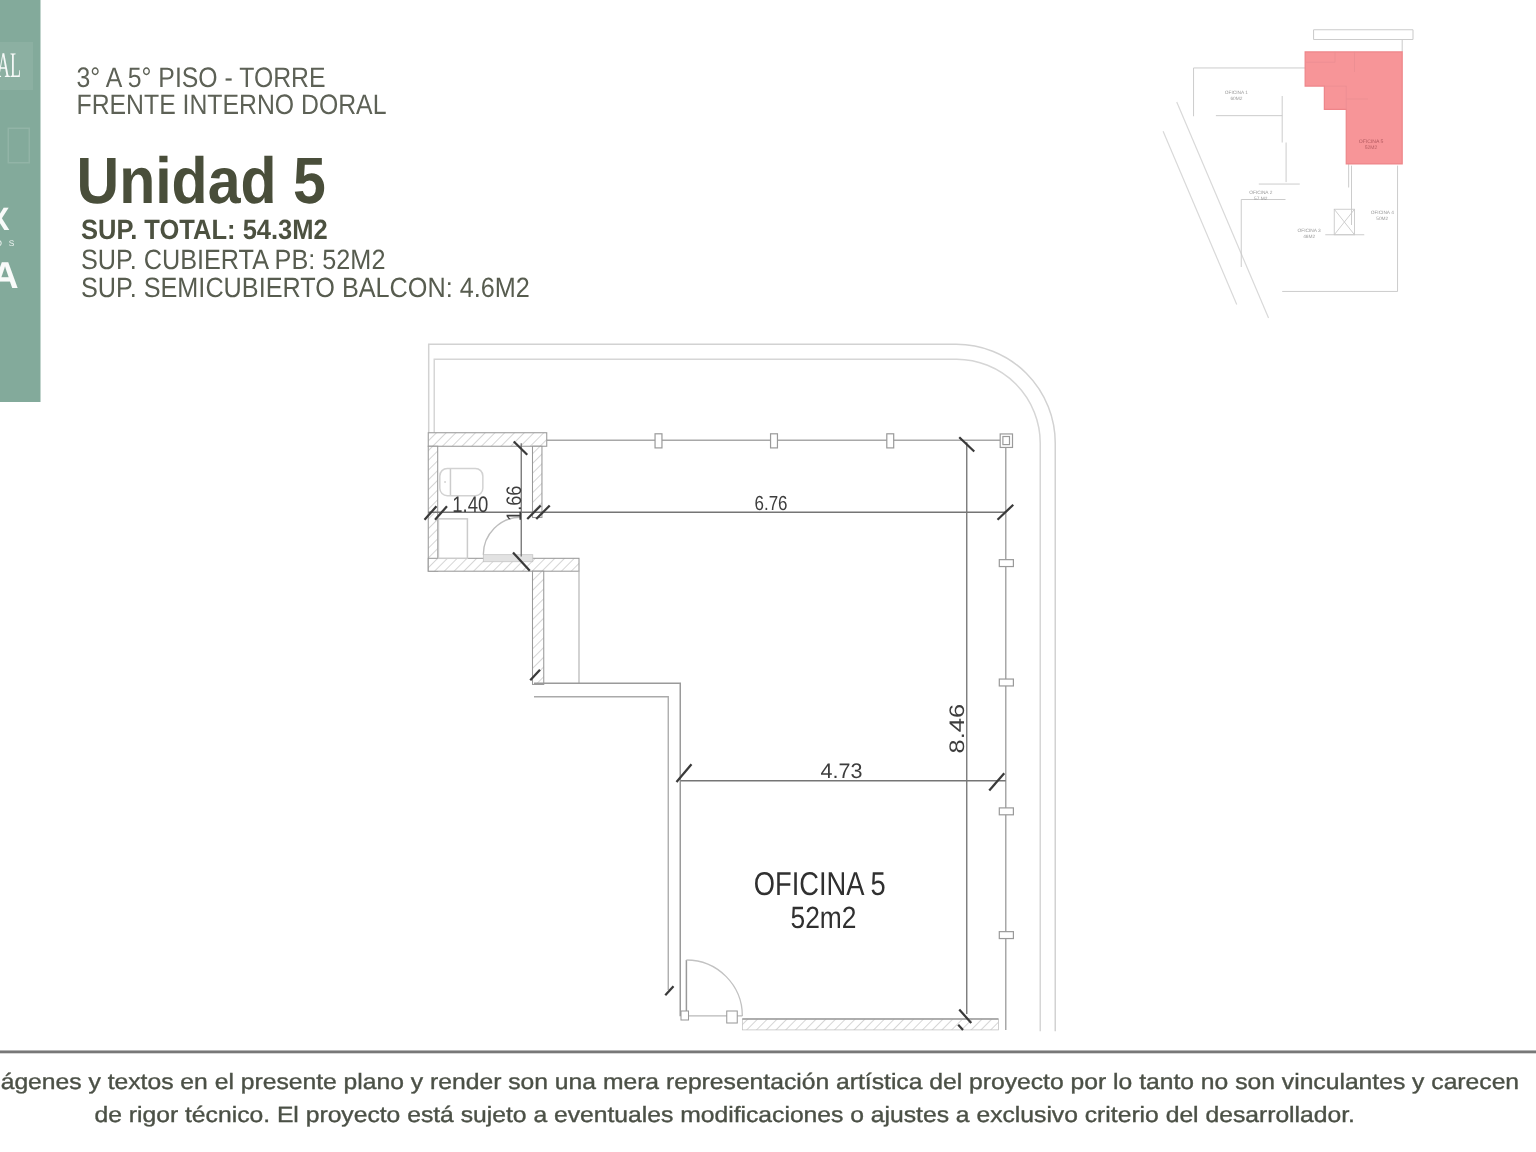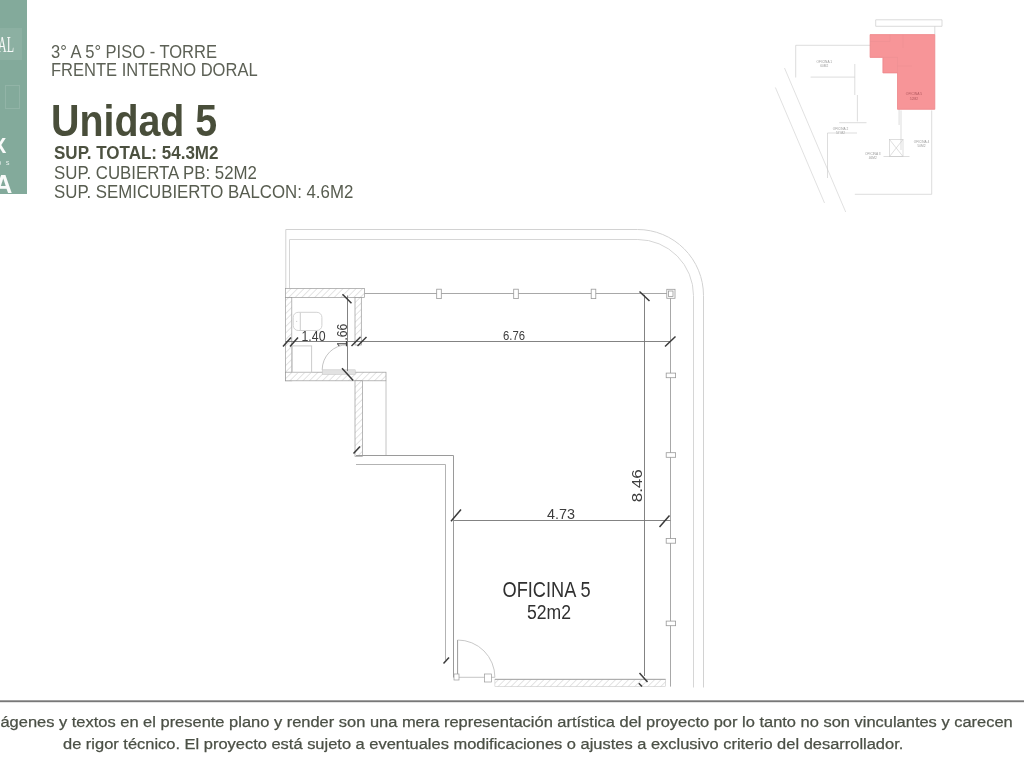--- a/index.html
+++ b/index.html
@@ -2,21 +2,21 @@
 <html><head>
 <meta charset="utf-8">
 <style>
   html,body{margin:0;padding:0;background:#ffffff;}
   body{width:1024px;height:768px;position:relative;overflow:hidden;font-family:"Liberation Sans",sans-serif;}
   .abs{position:absolute;} text{-webkit-font-smoothing:antialiased;}
 </style>
 </head>
 <body>
 
-<div class="abs" style="left:0;top:0;width:27px;height:194px;background:#83aa9b;overflow:hidden;">
+<div class="abs" style="left:0;top:0;width:27px;height:268px;background:#83aa9b;overflow:hidden;">
 
   <div class="abs" style="left:0;top:28px;width:22px;height:32px;background:rgba(255,255,255,0.08);"></div>
 
   <div class="abs" style="left:-2px;top:31.3px;font-family:'Liberation Serif',serif;font-size:24px;color:rgba(255,255,255,0.93);transform:scaleX(0.5);transform-origin:left top;">AL</div>
 
   <div class="abs" style="left:5px;top:85px;width:13px;height:22px;border:1px solid rgba(255,255,255,0.12);"></div>
 
   <div class="abs" style="left:-8px;top:133.8px;font-size:21.5px;font-weight:bold;color:rgba(255,255,255,0.95);">X</div>
 
   <div class="abs" style="left:-3px;top:160px;font-size:5.5px;letter-spacing:1.5px;color:rgba(255,255,255,0.9);">O S</div>

